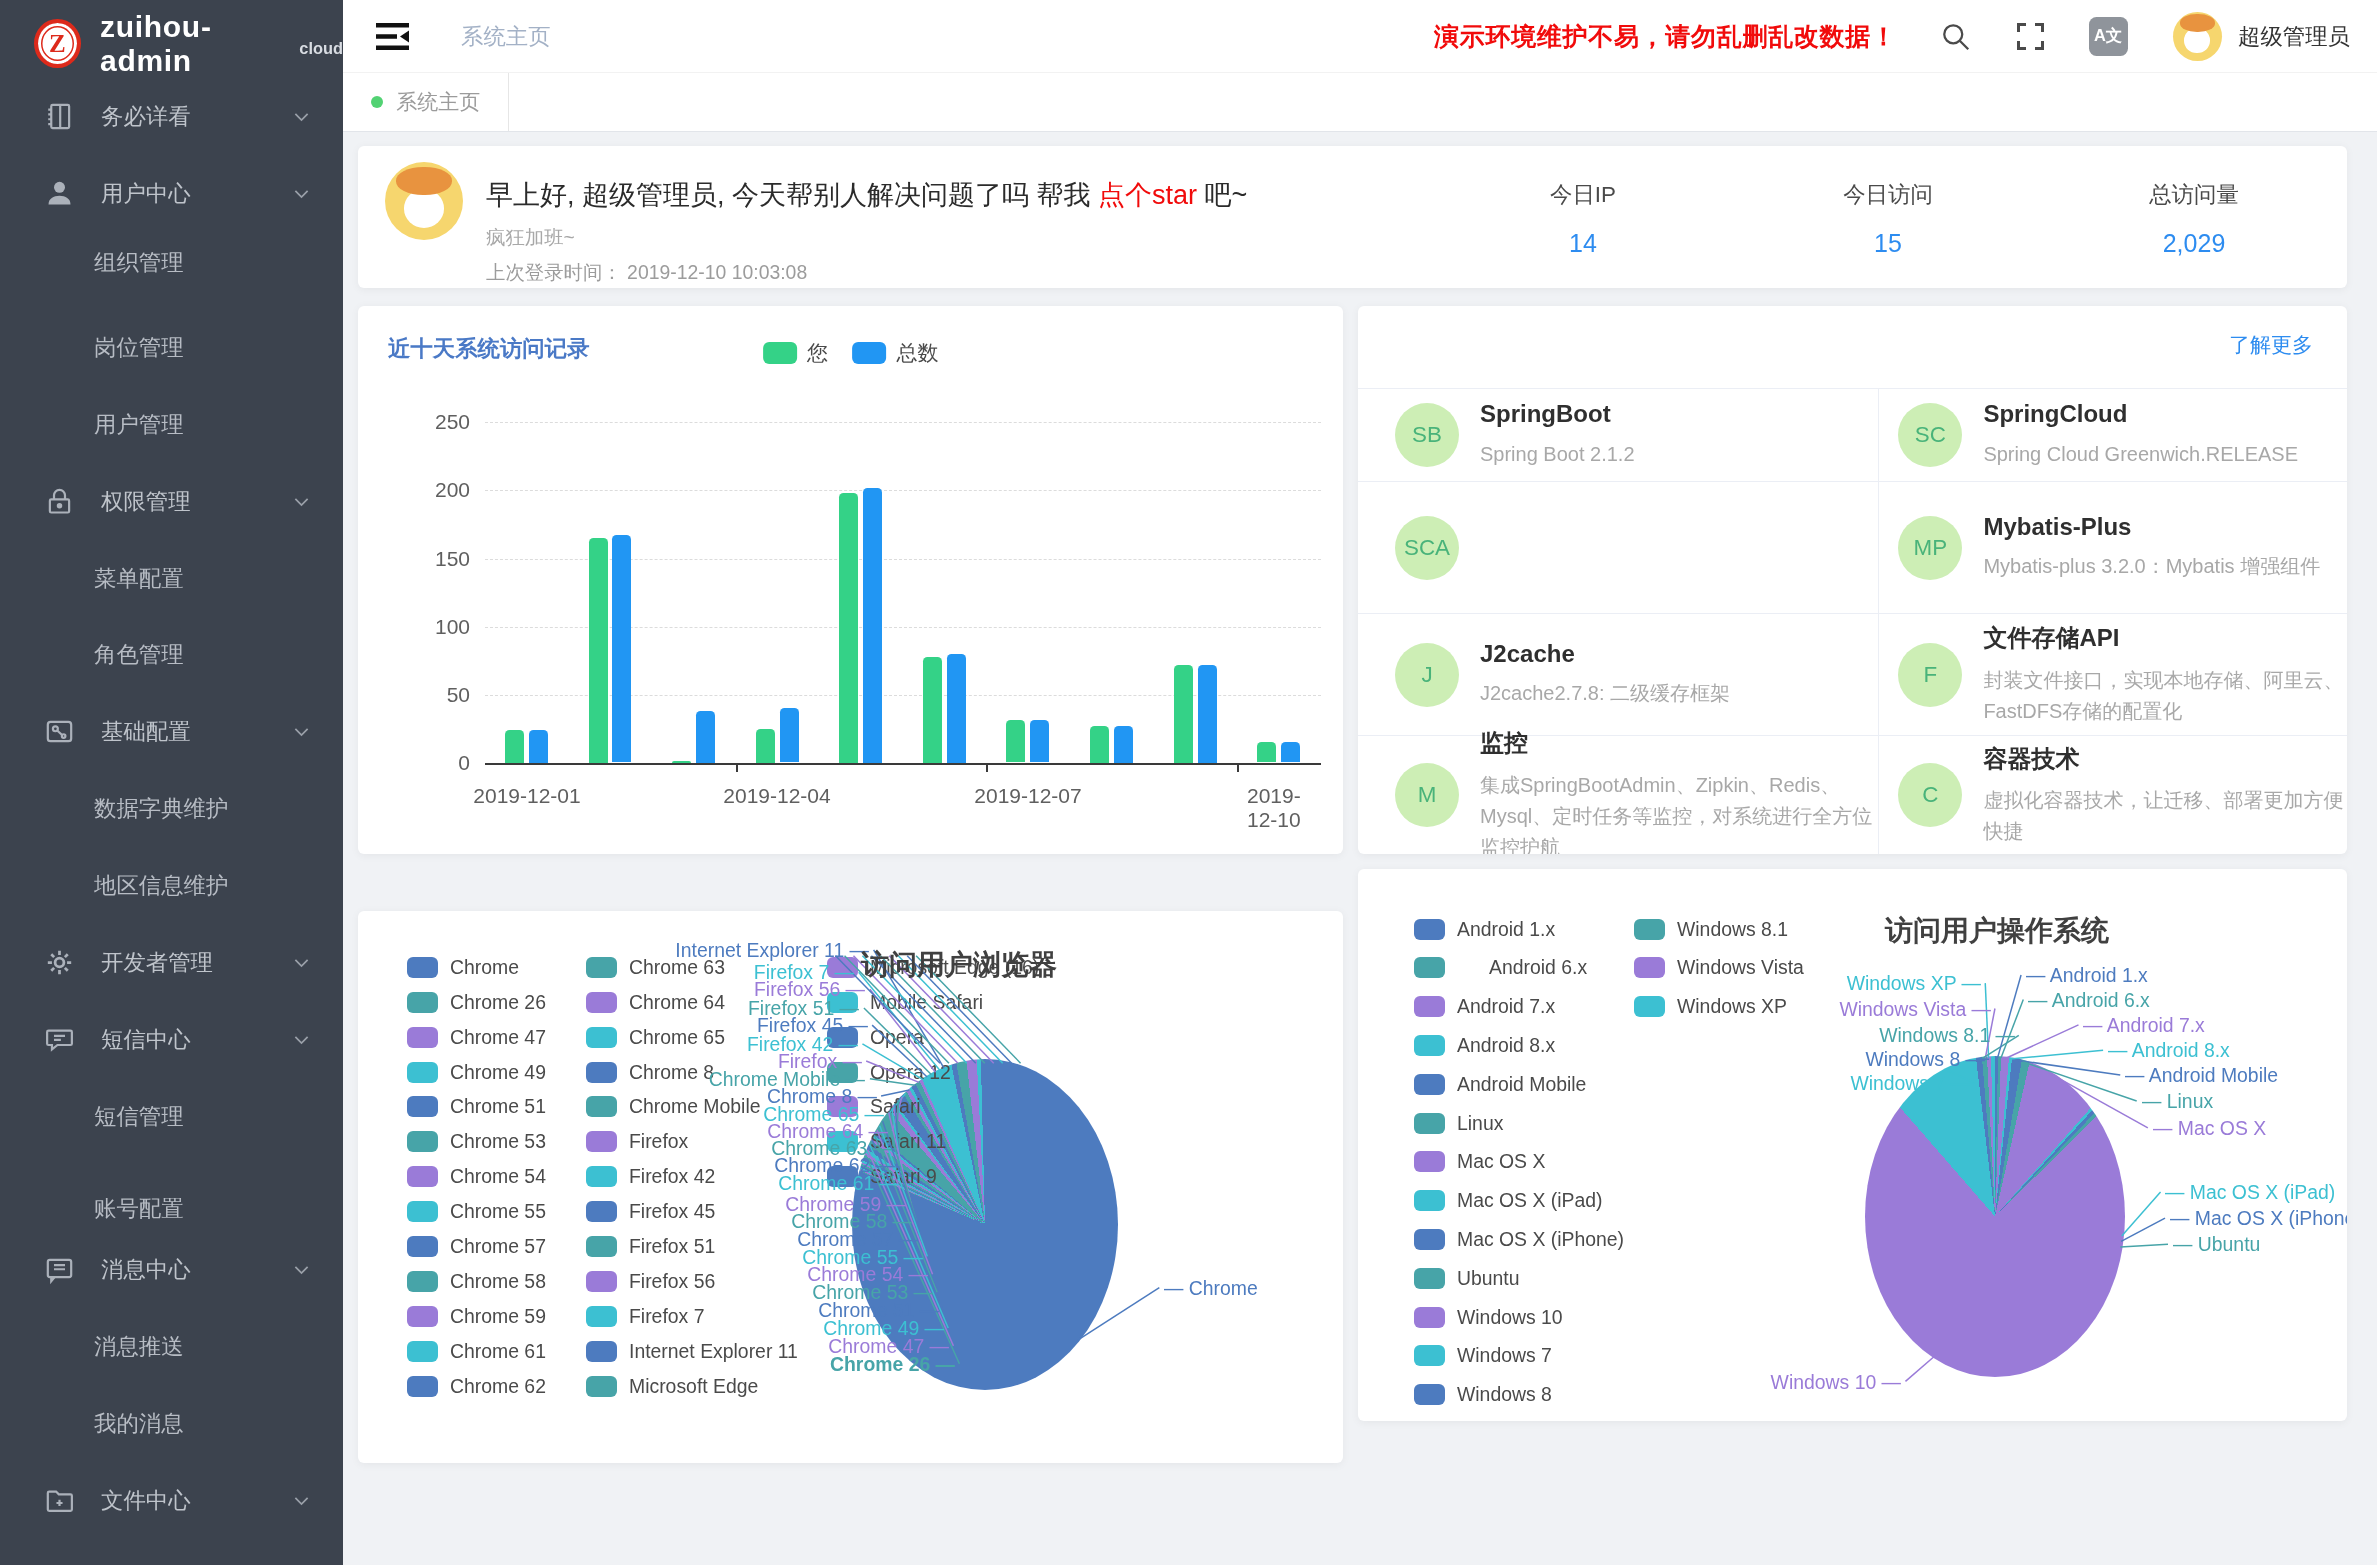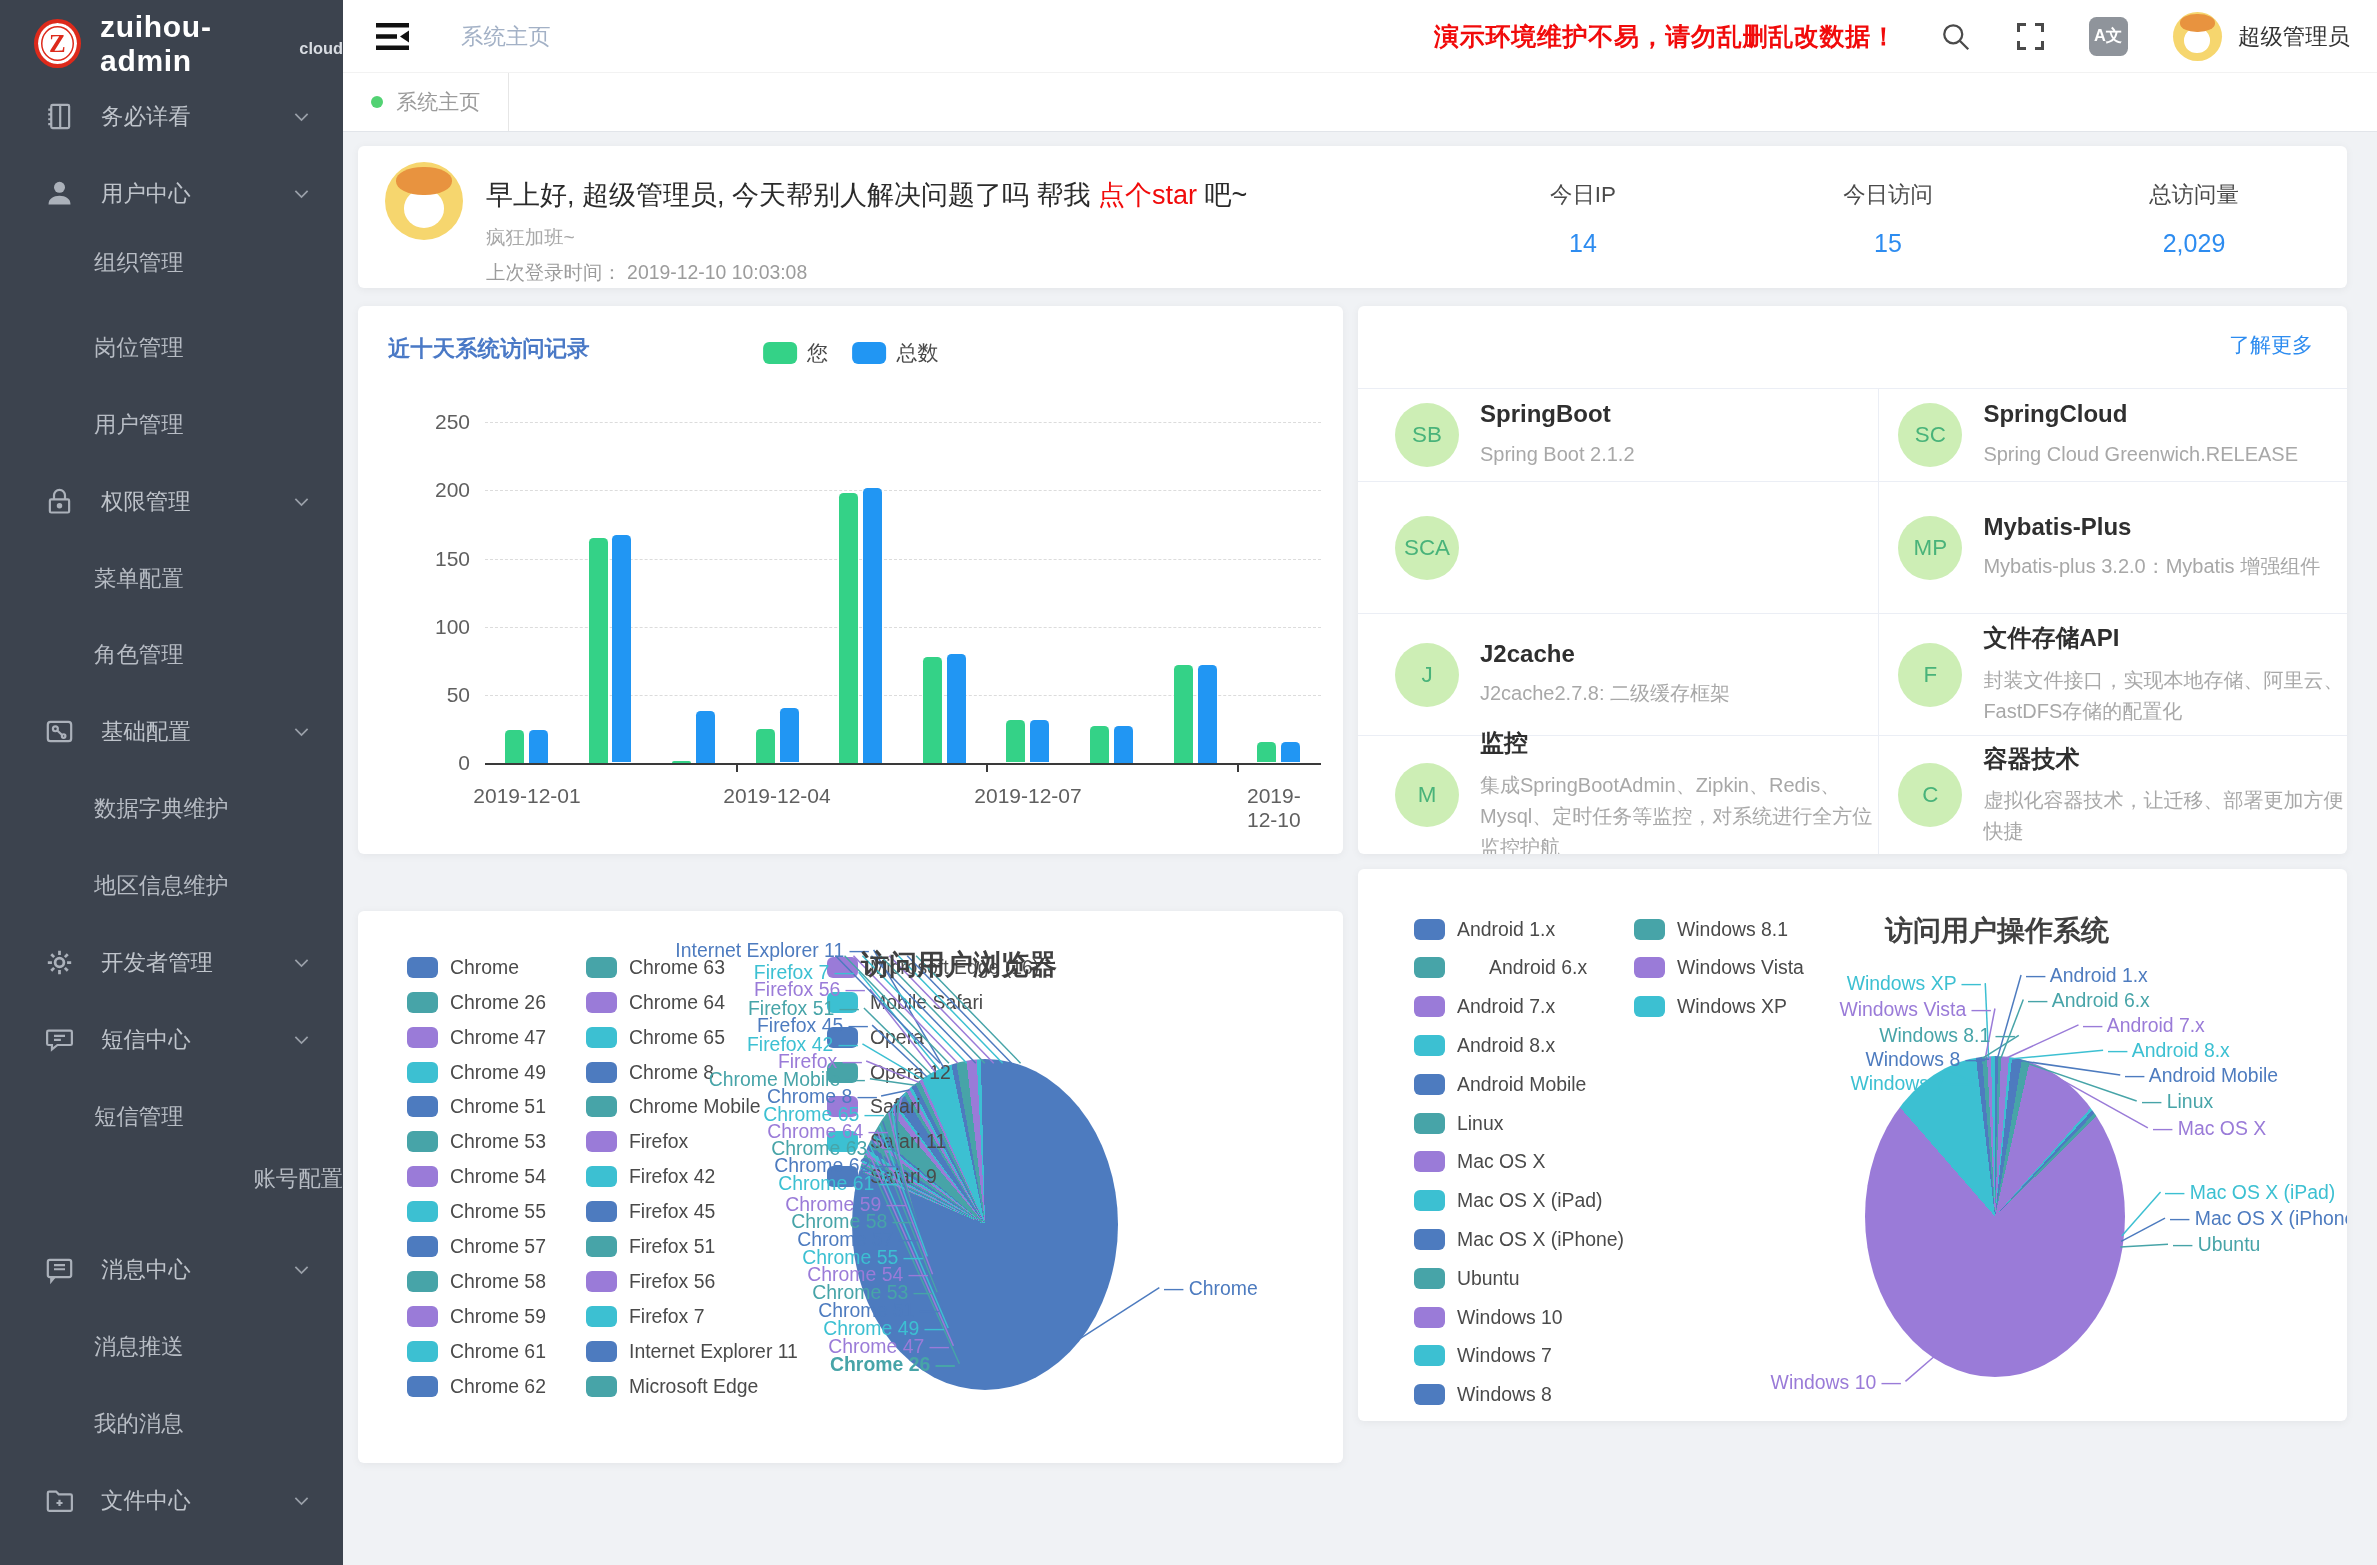--- a/index.html
+++ b/index.html
@@ -190,21 +190,21 @@
           </svg>
         </span>
         <span class="side-label">短信中心</span>
         <span class="chev"><svg viewBox="0 0 24 24" width="21" height="21" fill="none" stroke="currentColor" stroke-width="2">
             <path d="M5 9l7 7 7-7"></path>
           </svg></span>
       </div>
       <div class="side-item child" style="top: 1078px;">
         <span class="side-label">短信管理</span>
       </div>
-      <div class="side-item child" style="top: 1140px; justify-content: flex-end;">
+      <div class="side-item child" style="top: 1170px;">
         <span class="side-label">账号配置</span>
       </div>
       <div class="side-item group" style="top: 1231px;">
         <span class="side-icon">
           <svg viewBox="0 0 24 24" width="33" height="33" fill="none" stroke="currentColor" stroke-width="1.6">
             <rect x="3.5" y="5" width="17" height="12.5" rx="1.5"></rect>
             <path d="M8 8.8h8M8 11.8h8M8.5 17.5l-2.5 3v-3"></path>
           </svg>
         </span>
         <span class="side-label">消息中心</span>

